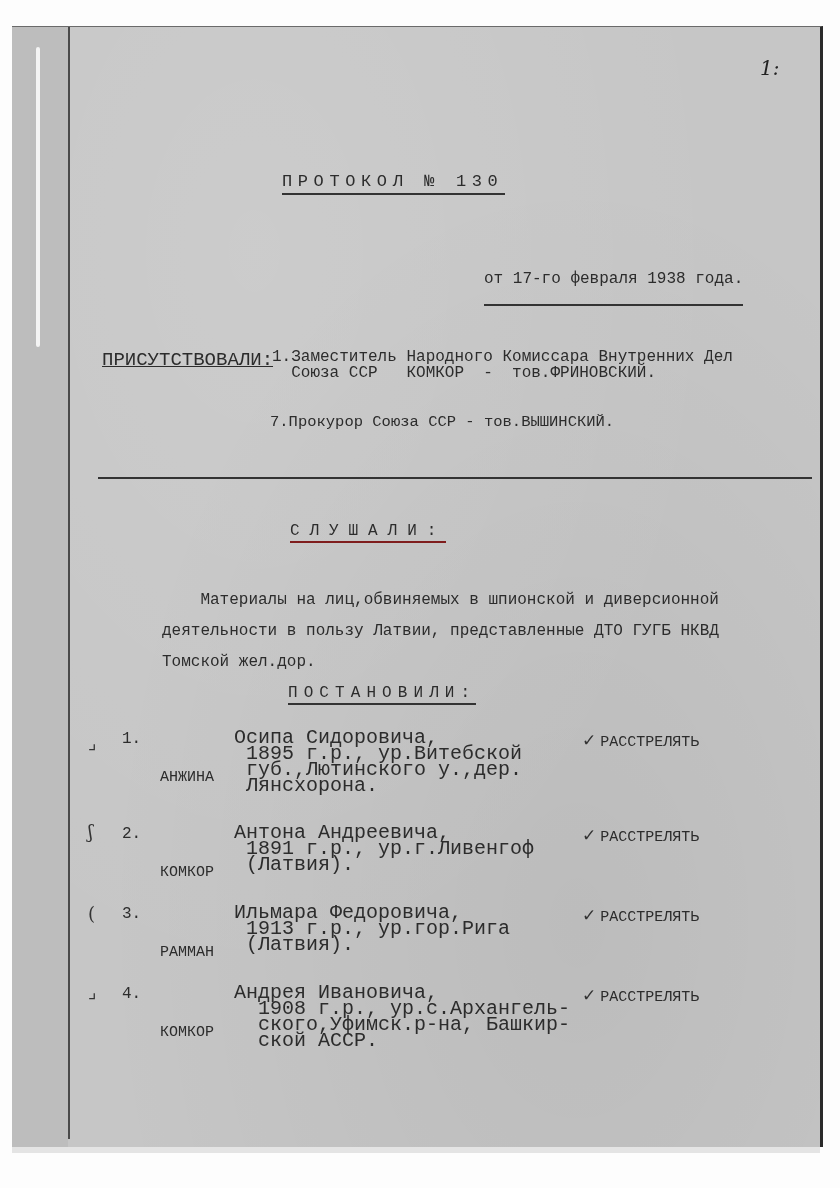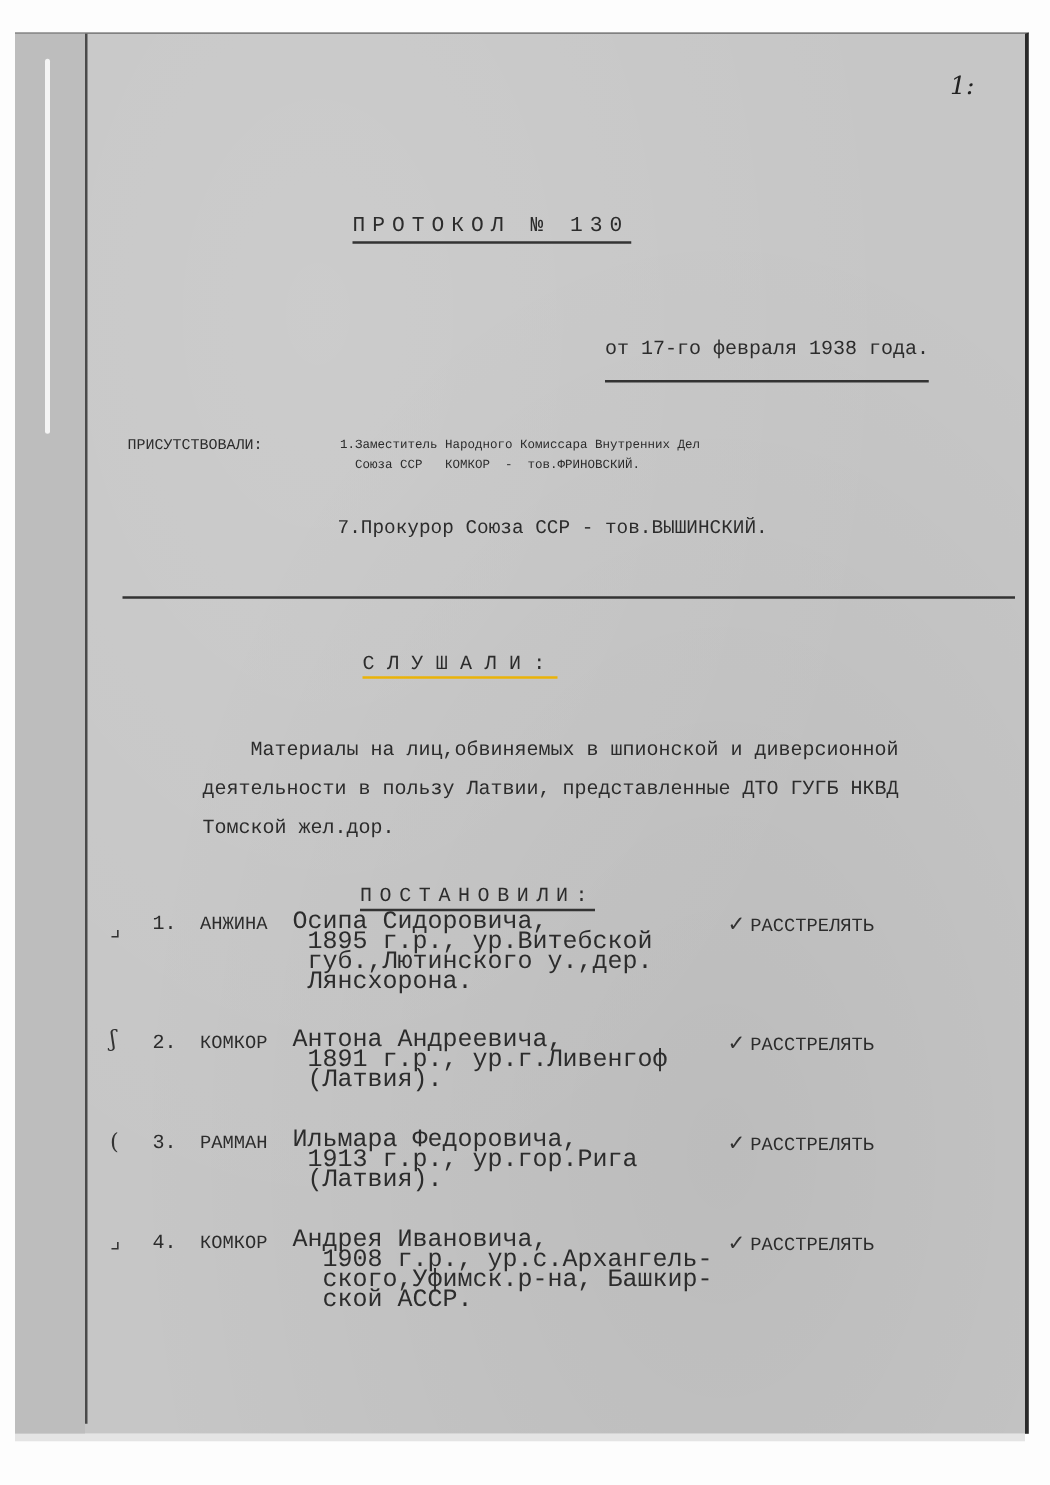--- a/index.html
+++ b/index.html
@@ -41,42 +41,43 @@
   .abs { position: absolute; white-space: pre; }
   .title {
     left: 282px; top: 172px; font-size: 17px; letter-spacing: 0.33em;
     border-bottom: 2px solid #333; padding-bottom: 2px; padding-right: 2px;
   }
   .date {
     left: 484px; top: 270px; font-size: 16px;
     border-bottom: 2px solid #333; padding-bottom: 16px;
   }
   .label-present {
-    left: 102px; top: 349px; font-size: 12px;
+    left: 102px; top: 349px; font-size: 19px;
+    text-decoration: underline;
   }
-  .present1 { left: 272px; top: 349px; font-size: 10px; line-height: 16px; }
+  .present1 { left: 272px; top: 349px; font-size: 16px; line-height: 16px; }
   .present2 { left: 270px; top: 413px; font-size: 15.5px; }
   .hrule {
     position: absolute; left: 98px; top: 477px; width: 714px; height: 2px; background: #333;
   }
   .heard {
     left: 290px; top: 522px; font-size: 16px; letter-spacing: 0.62em;
-    border-bottom: 2px solid #eab308; padding-bottom: 1px;
+    border-bottom: 2px solid #7f1d1d; padding-bottom: 1px;
   }
   .body-text { left: 162px; top: 585px; font-size: 16px; line-height: 31px; }
   .decided {
-    left: 288px; top: 708px; font-size: 16px; letter-spacing: 0.38em;
+    left: 288px; top: 684px; font-size: 16px; letter-spacing: 0.38em;
     border-bottom: 2px solid #333; padding-bottom: 1px;
   }
   .item { position: absolute; left: 0; width: 808px; }
   .mark {
     position: absolute; left: 88px; font-family: "DejaVu Serif", serif; font-size: 18px; color: #333;
   }
   .num { position: absolute; left: 122px; font-size: 16px; }
-  .surname { position: absolute; left: 160px; font-size: 15px; }
+  .surname { position: absolute; left: 160px; font-size: 15px; margin-top: 38px; }
   .details { position: absolute; left: 234px; font-size: 20px; line-height: 16px; }
   .verdict { position: absolute; left: 582px; font-size: 15px; }
   .tick { font-family: "DejaVu Sans", sans-serif; font-size: 17px; margin-right: 4px; color: #333; }
 </style>
 </head>
 <body>
 
 <div class="sheet">
   <div class="left-strip"></div>
   <div class="thread"></div>

